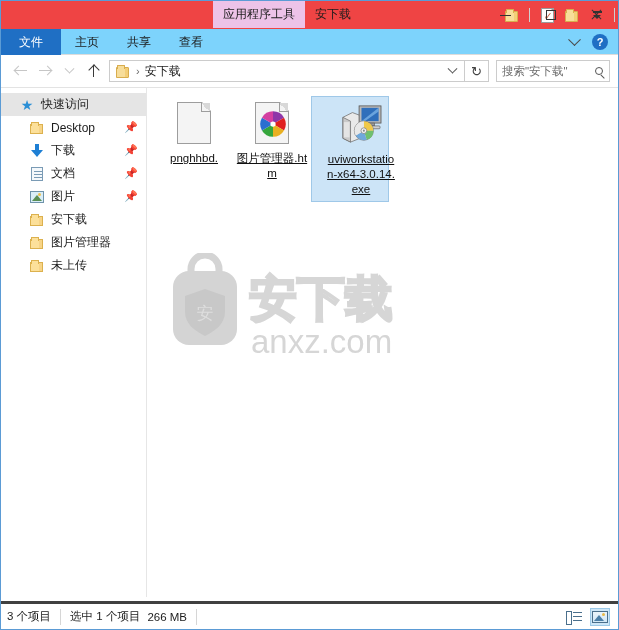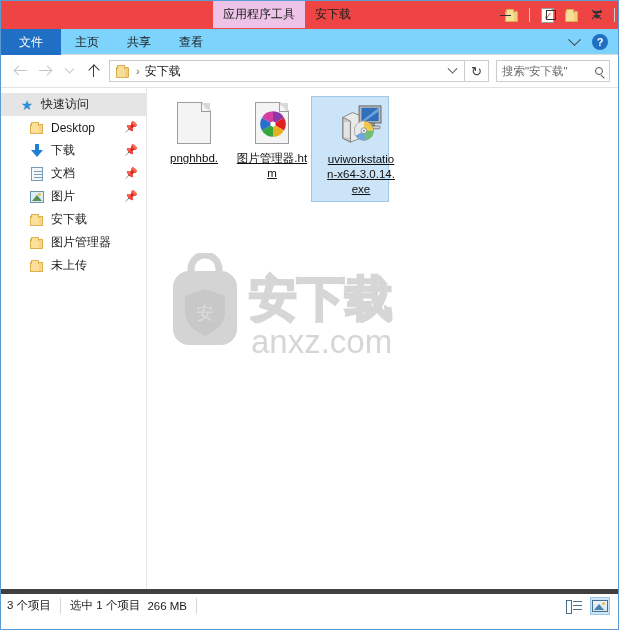--- a/index.html
+++ b/index.html
@@ -483,24 +483,24 @@
     left: 24px; top: 165px;
     width: 240px; height: 112px;
     opacity: 1;
     z-index: 1;
     pointer-events: none;
   }
 
   
   #statusbar {
     position: absolute;
-    left: 0; bottom: 12px;
+    left: 0; bottom: 0;
     width: 617px;
     height: 28px;
-    border-top: 5px solid #404040;
+    border-top: 3px solid #404040;
     background: #ffffff;
     display: flex; align-items: center;
     padding: 0 6px;
     font-size: 11.5px; color: #1c1c1c;
   }
   .sb-sep { width: 1px; height: 16px; background: #d6d6d6; margin: 0 9px; }
   #sb-right {
     position: absolute; right: 8px;
     display: flex; align-items: center; gap: 6px;
   }

